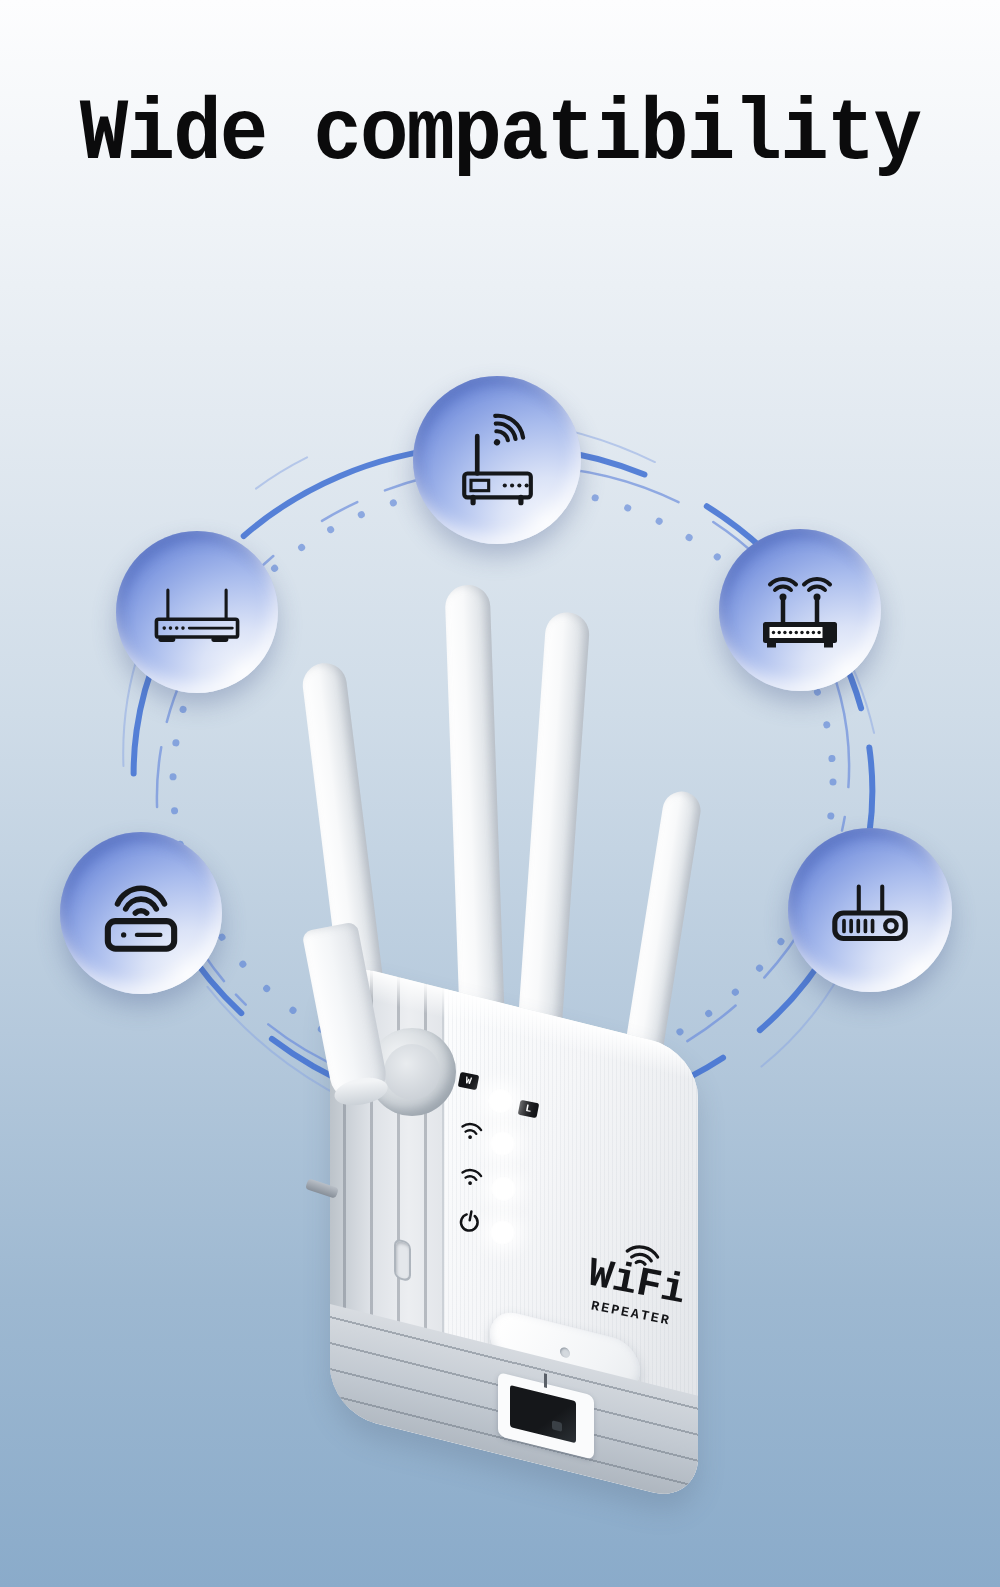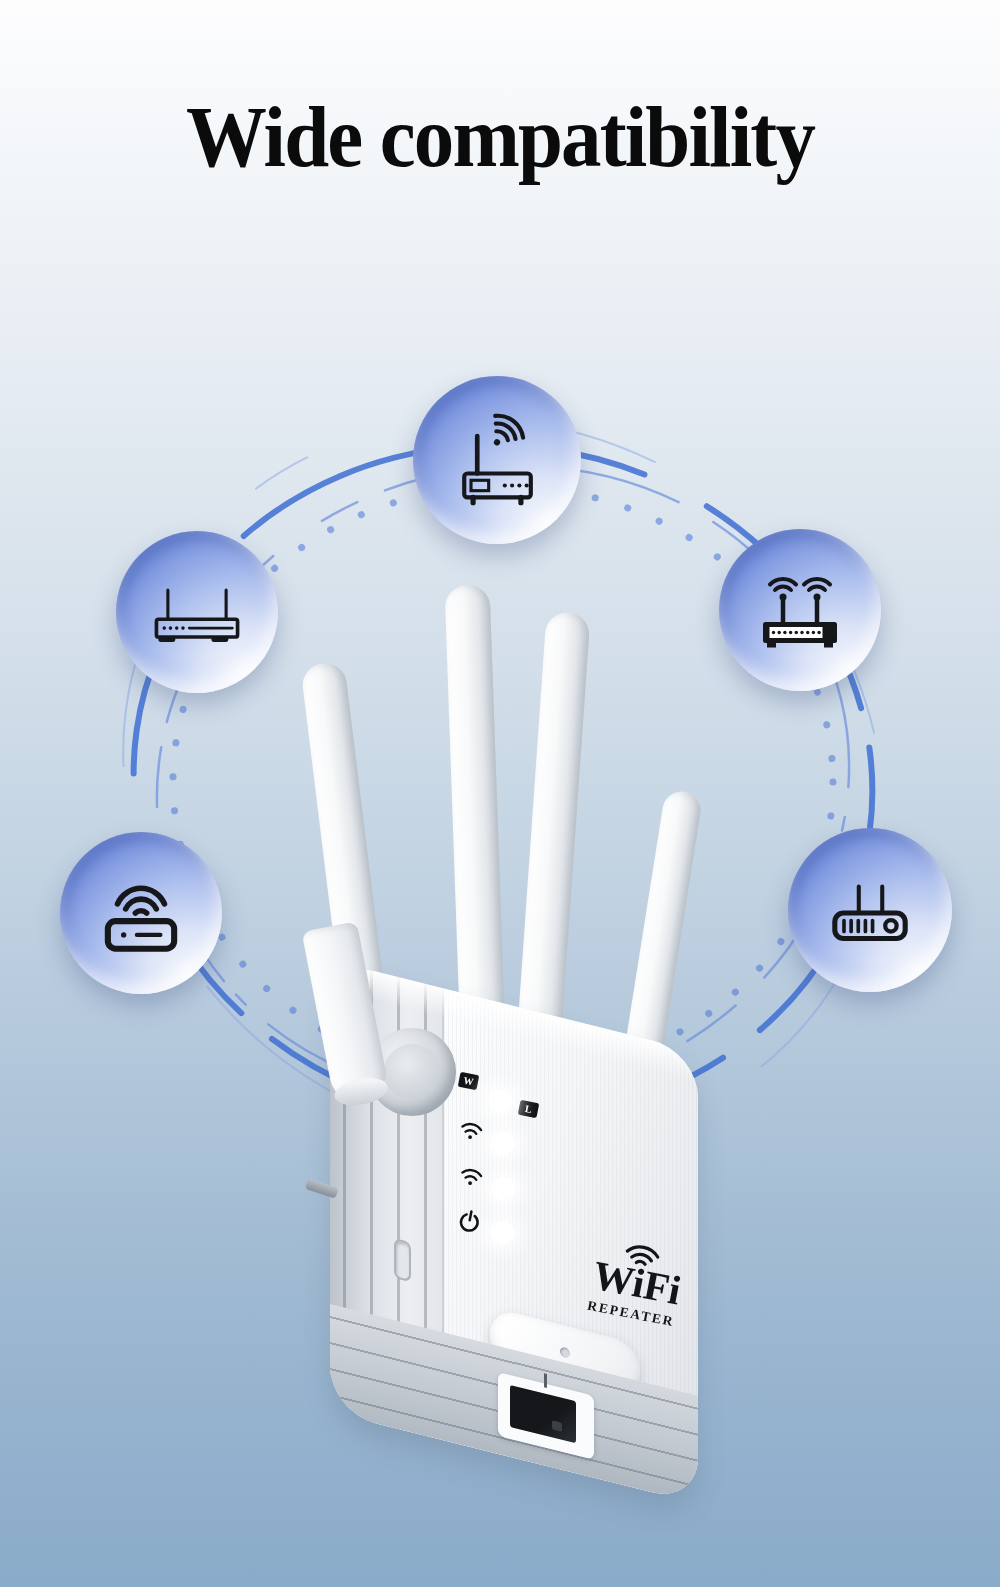--- a/index.html
+++ b/index.html
@@ -1,18 +1,18 @@
 <!DOCTYPE html>
 <html><head>
 <meta charset="utf-8">
 <style>
   html,body{margin:0;padding:0;background:#ffffff;}
   .stage{
     position:relative;width:1000px;height:1587px;overflow:hidden;
-    font-family:Liberation Serif, serif;
+    font-family:Liberation Mono, monospace;
     background:linear-gradient(180deg,#fdfdfe 0%,#f3f6f9 10%,#e3eaf1 26%,#cfdce8 45%,#b5c9dc 65%,#9db8d1 82%,#8aabca 100%);
   }
   
   .title{
     position:absolute;top:86px;left:0;width:1000px;text-align:center;
     font-size:87px;font-weight:700;color:#0b0b0c;letter-spacing:-2px;
     transform:scaleX(.93);white-space:nowrap;z-index:6;
   }
   
   .ring{position:absolute;left:0;top:0;z-index:1;}

